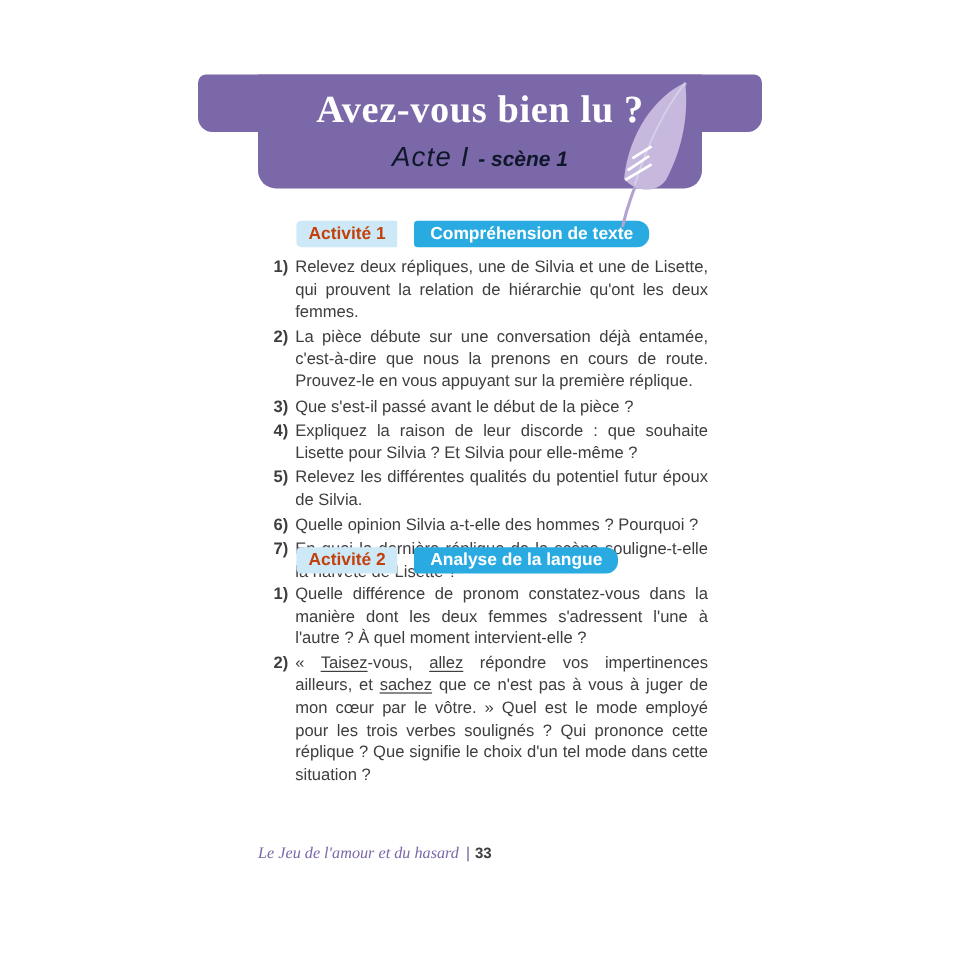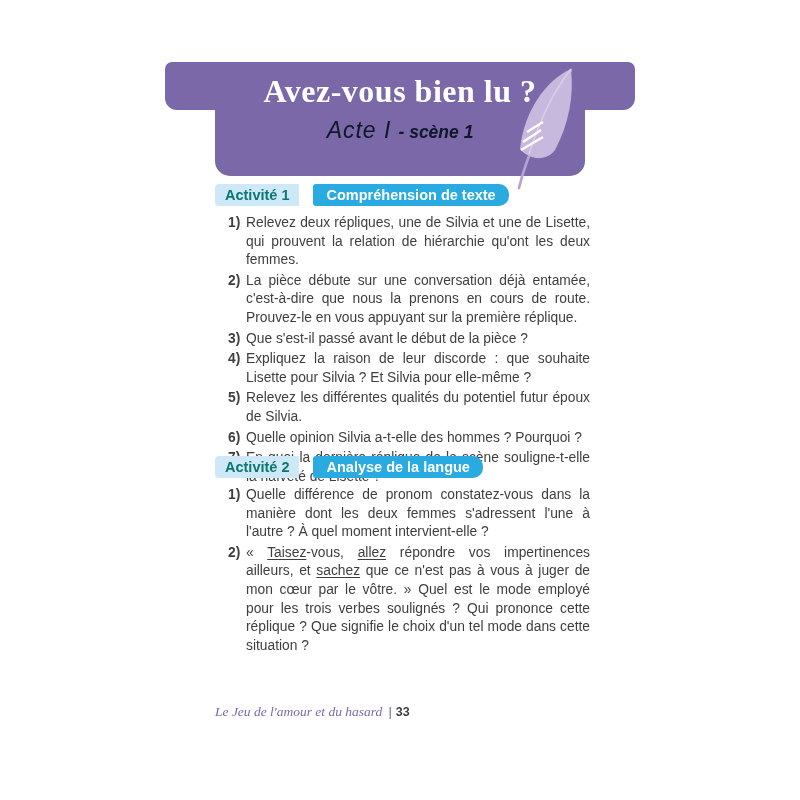--- a/index.html
+++ b/index.html
@@ -13,21 +13,21 @@
 
   
   .banner-wide {
     position:absolute; left:165px; top:62px;
     width:470px; height:48px;
     background:#7b68a8;
     border-radius:7px 7px 12px 12px;
   }
   .banner-narrow {
     position:absolute; left:215px; top:62px;
-    width:370px; height:114px;
+    width:370px; height:95px;
     background:#7b68a8;
     border-radius:0 0 15px 15px;
     text-align:center;
     z-index:2;
   }
   .banner-title {
     margin-top:11px;
     font-family:"Liberation Serif", serif;
     font-weight:700;
     font-size:32px;
@@ -49,25 +49,26 @@
     z-index:3;
   }
 
   
   .section { position:absolute; left:215px; width:375px; }
   #activity1 { top:184px; }
   #activity2 { top:456px; }
 
   .activity-row { display:flex; height:22px; }
   .activity-label {
-    background:#cde9f8; color:#0f766e;
+    background:#cde9f8; color:#c2410c;
     font-weight:700; font-size:14.5px;
     padding:0 10px;
     display:flex; align-items:center;
     border-radius:4px 0 0 4px;
+    margin-left:32px;
   }
   .activity-badge {
     background:#29abe2; color:#ffffff;
     font-weight:700; font-size:14.5px;
     padding:0 13px;
     margin-left:14px;
     display:flex; align-items:center;
     border-radius:3px 10px 10px 3px;
   }
 

